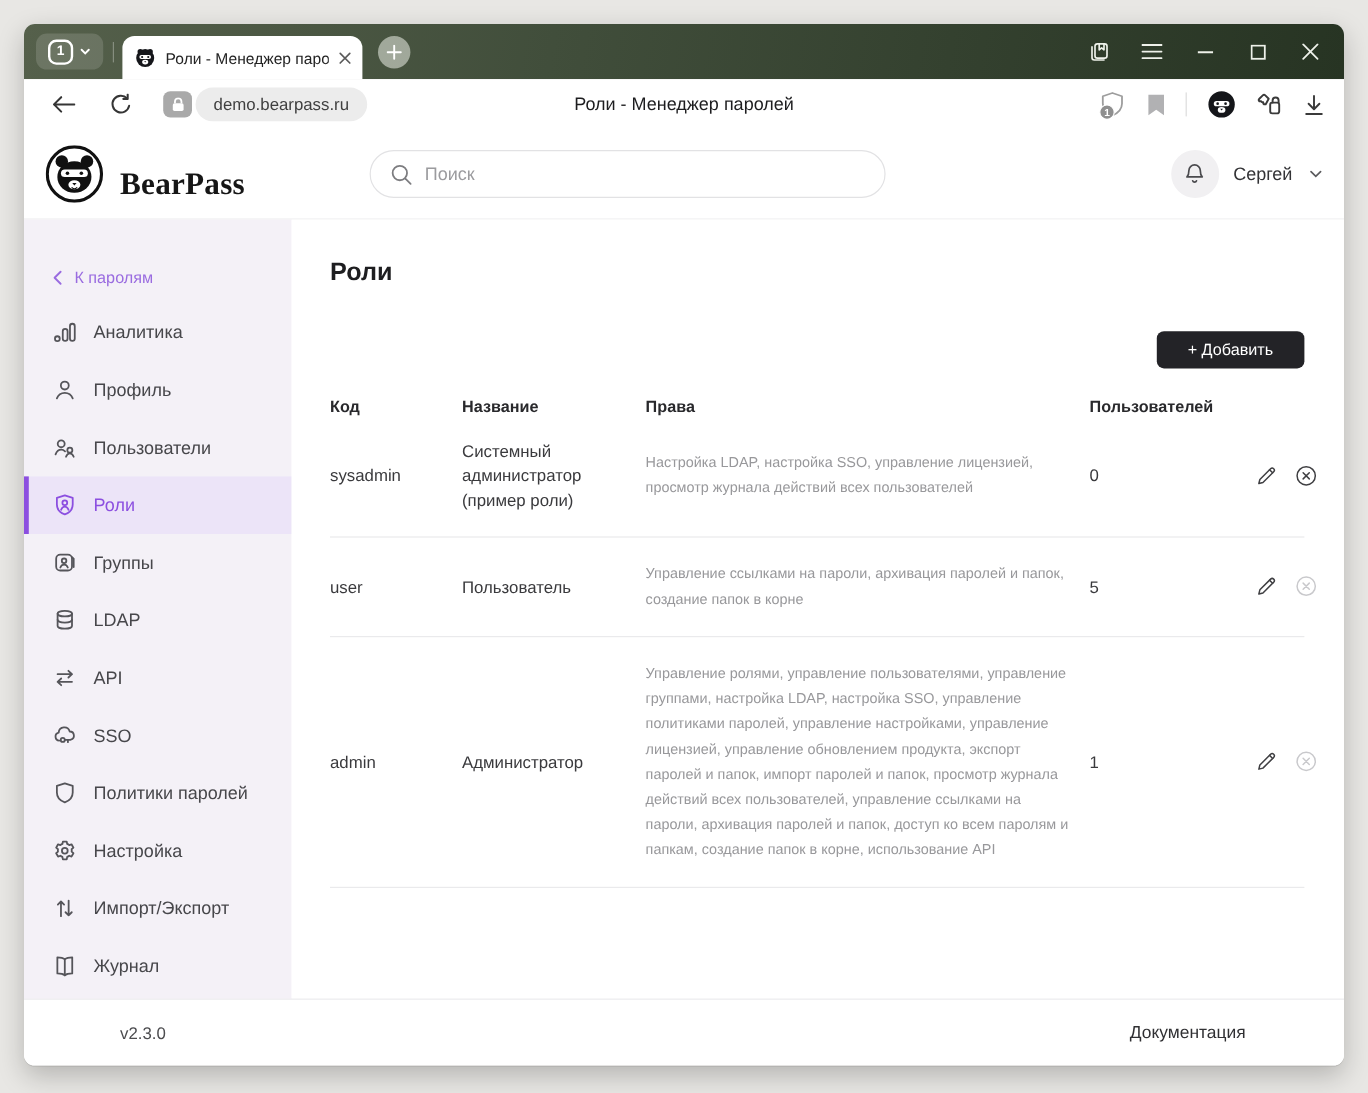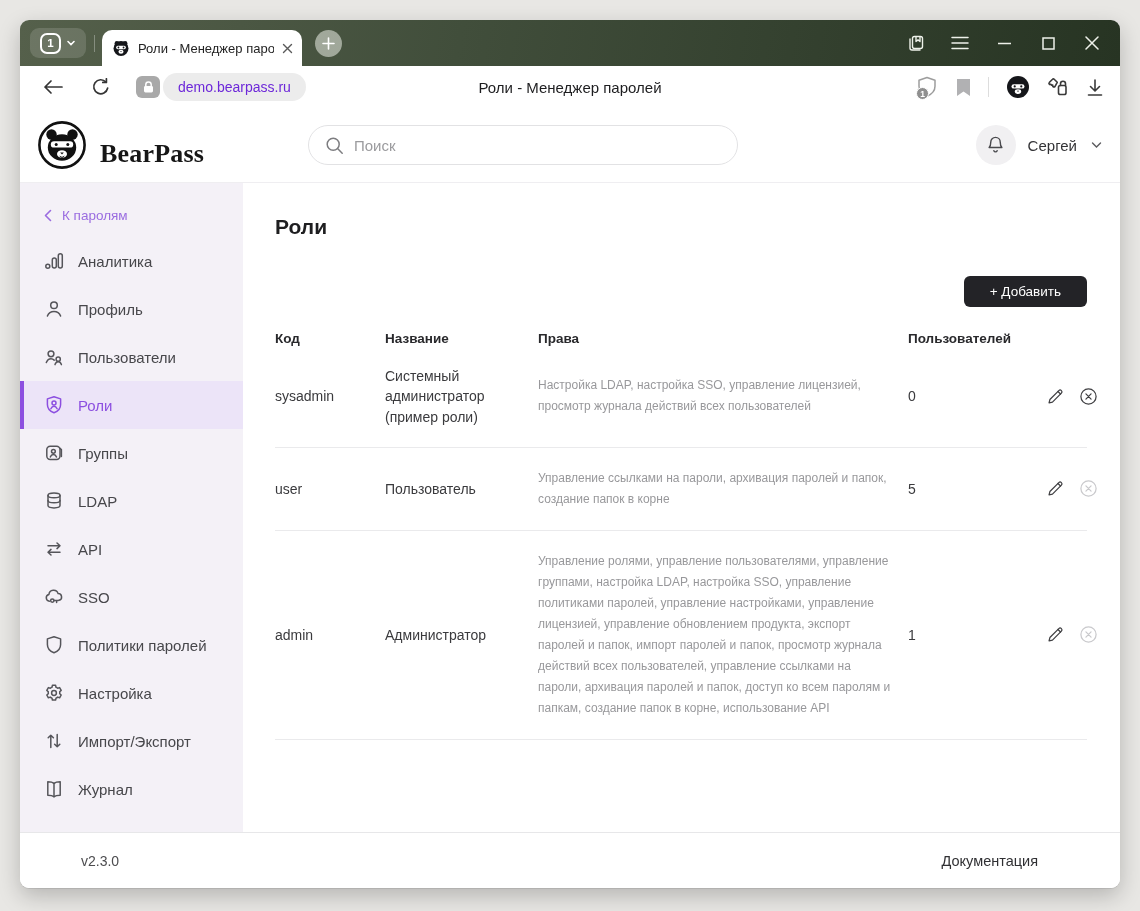--- a/index.html
+++ b/index.html
@@ -27,21 +27,21 @@
                 background:rgba(235,238,230,.55); display:flex; align-items:center; justify-content:center; }
   .win-controls { position:absolute; right:12px; top:0; height:46px; display:flex; align-items:center; gap:12px; }
   .win-controls .wbtn { width:32px; height:32px; display:flex; align-items:center; justify-content:center; color:#eef1ea; }
 
   
   .toolbar { height:42px; background:#fff; display:flex; align-items:center; padding:0 16px; position:relative; }
   .toolbar .nav-ico { width:34px; height:30px; display:flex; align-items:center; justify-content:center; color:#353535; }
   .lock-chip { margin-left:18px; width:24px; height:22px; border-radius:6px; background:#a9a9a9;
                display:flex; align-items:center; justify-content:center; }
   .url-pill { margin-left:3px; height:28px; background:#ececec; border-radius:14px; display:flex;
-              align-items:center; padding:0 15px; font-size:14px; color:#6d28d9; }
+              align-items:center; padding:0 15px; font-size:14px; color:#404040; }
   .page-title-center { position:absolute; left:50%; top:50%; transform:translate(-50%,-50%);
                        font-size:15px; color:#1d1d1f; white-space:nowrap; }
   .toolbar-right { margin-left:auto; display:flex; align-items:center; gap:17px; color:#444; }
   .tr-sep { width:1px; height:20px; background:#ddd; }
   .shield-wrap { position:relative; width:22px; height:22px; color:#9d9d9d; }
   .shield-badge { position:absolute; left:-1px; bottom:-2px; width:13px; height:13px; border-radius:50%;
                   background:#8f8f8f; color:#fff; font-size:8.5px; font-weight:bold;
                   display:flex; align-items:center; justify-content:center; border:1px solid #fff; }
 
   
@@ -55,21 +55,21 @@
                        font-family:"Liberation Sans", sans-serif; }
   .search-pill input::placeholder { color:#9b9b9e; }
   .hdr-right { margin-left:auto; display:flex; align-items:center; gap:12px; }
   .bell-circle { width:40px; height:40px; border-radius:50%; background:#f1f0f2; display:flex;
                  align-items:center; justify-content:center; color:#4a4a4e; }
   .user-name { font-size:15px; color:#333336; }
   .user-chevron { color:#666; margin-left:2px; display:flex; }
 
   
   .app-body { display:flex; height:649px; }
-  .sidebar { width:223px; background:#f4f1f7; padding-top:10px; flex-shrink:0; }
+  .sidebar { width:223px; background:#f4f1f7; padding-top:26px; flex-shrink:0; }
   .back-link { display:flex; align-items:center; gap:10px; height:44px; padding-left:24px;
                color:#9a6ce0; font-size:13.5px; cursor:pointer; }
   .side-item { display:flex; align-items:center; gap:14px; height:48px; padding-left:20px;
                border-left:4px solid transparent; font-size:15px; color:#47474b; cursor:pointer; }
   .side-item .s-ico { width:20px; height:20px; color:#55555a; display:flex; }
   .side-item.active { background:#ece4f8; border-left-color:#8c4fe0; color:#8c4fe0; }
   .side-item.active .s-ico { color:#8c4fe0; }
 
   .main { flex:1; padding:30px 33px 0 32px; background:#fff; overflow:hidden; }
   .main h1 { font-size:21px; font-weight:bold; color:#1e1e20; margin-top:2px; }
@@ -87,21 +87,21 @@
 
   .tbl-row { display:flex; align-items:center; padding:20px 0; border-bottom:1px solid #eaeaec; }
   .tbl-row .col-code, .tbl-row .col-users { font-size:14px; color:#3a3a3d; }
   .tbl-row .col-name { font-size:14px; color:#3a3a3d; line-height:1.45; }
   .tbl-row .col-rights { font-size:12px; color:#98989b; line-height:1.75; }
   .act-ico { width:19px; height:19px; color:#3f3f42; display:flex; cursor:pointer; }
   .act-ico.disabled { color:#c9c9cc; }
 
   
   .app-footer { height:56px; background:#fff; border-top:1px solid #e7e7e9; display:flex;
-                align-items:center; justify-content:space-between; padding:0 82px 0 61px; }
+                align-items:center; justify-content:space-between; padding:0 82px 0 80px; }
   .footer-version { font-size:14px; color:#4c4c4f; }
   .footer-docs { font-size:14.5px; color:#303033; cursor:pointer; }
 
   svg { display:block; }
 </style>
 </head>
 <body>
 
 <div class="window">
 

